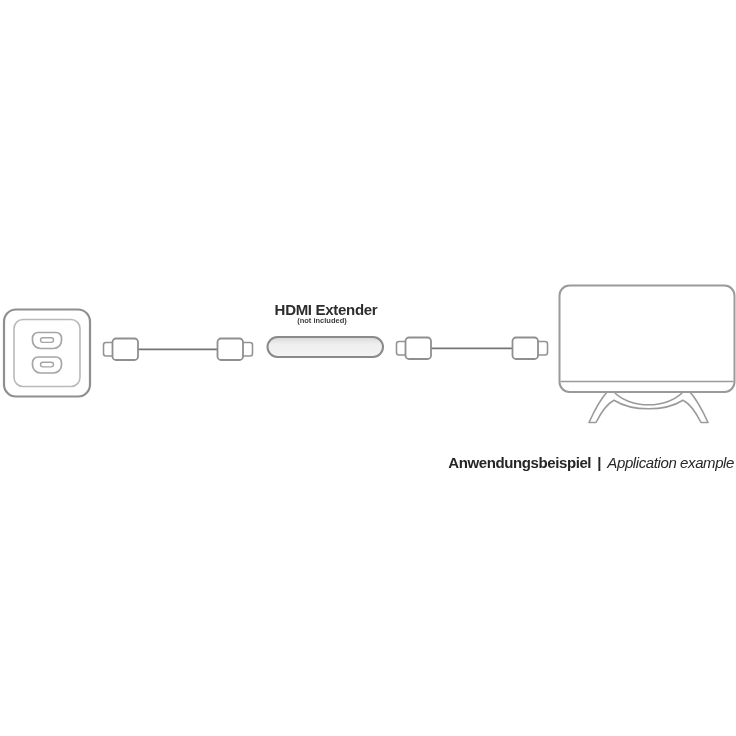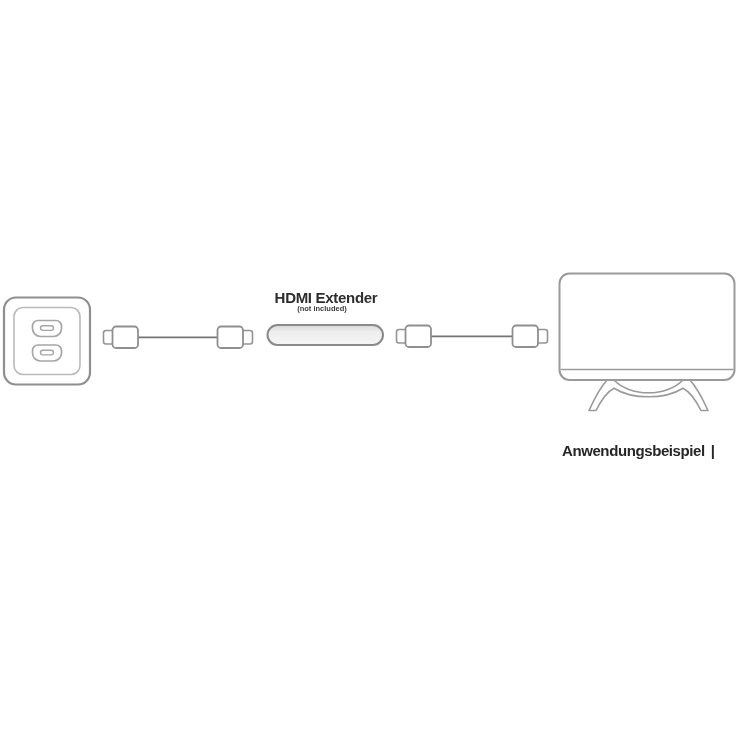--- a/index.html
+++ b/index.html
@@ -7,20 +7,21 @@
     padding: 0;
     background: #ffffff;
     font-family: "Liberation Sans", sans-serif;
   }
   .canvas {
     position: relative;
     width: 736px;
     height: 644px;
     background: #ffffff;
     overflow: hidden;
+    margin-top: 12px;
   }
   .artwork {
     position: absolute;
     left: 0;
     top: 0;
   }
   .extender-label {
     position: absolute;
     left: 240px;
     top: 290px;
@@ -38,21 +39,21 @@
     top: 305px;
     width: 172px;
     text-align: center;
     font-size: 7.5px;
     font-weight: 600;
     color: #3c3c3c;
     line-height: 1;
   }
   .caption {
     position: absolute;
-    right: 15px;
+    right: 2px;
     top: 442px;
     display: flex;
     align-items: center;
     white-space: nowrap;
     color: #262626;
     line-height: 1.2;
   }
   .caption .de {
     font-size: 15px;
     font-weight: 700;
@@ -139,15 +140,16 @@
       <line x1="560.5" y1="369.5" x2="733.5" y2="369.5" stroke="#9a9a9a" stroke-width="1.5"></line>
     </g>
   </svg>
 
   <div class="extender-label">HDMI Extender</div>
   <div class="extender-note">(not included)</div>
 
   <div class="caption">
     <span class="de">Anwendungsbeispiel</span>
     <span class="sep">|</span>
+    <span class="en">Application example</span>
   </div>
 
 </div>
 
 </body></html>

